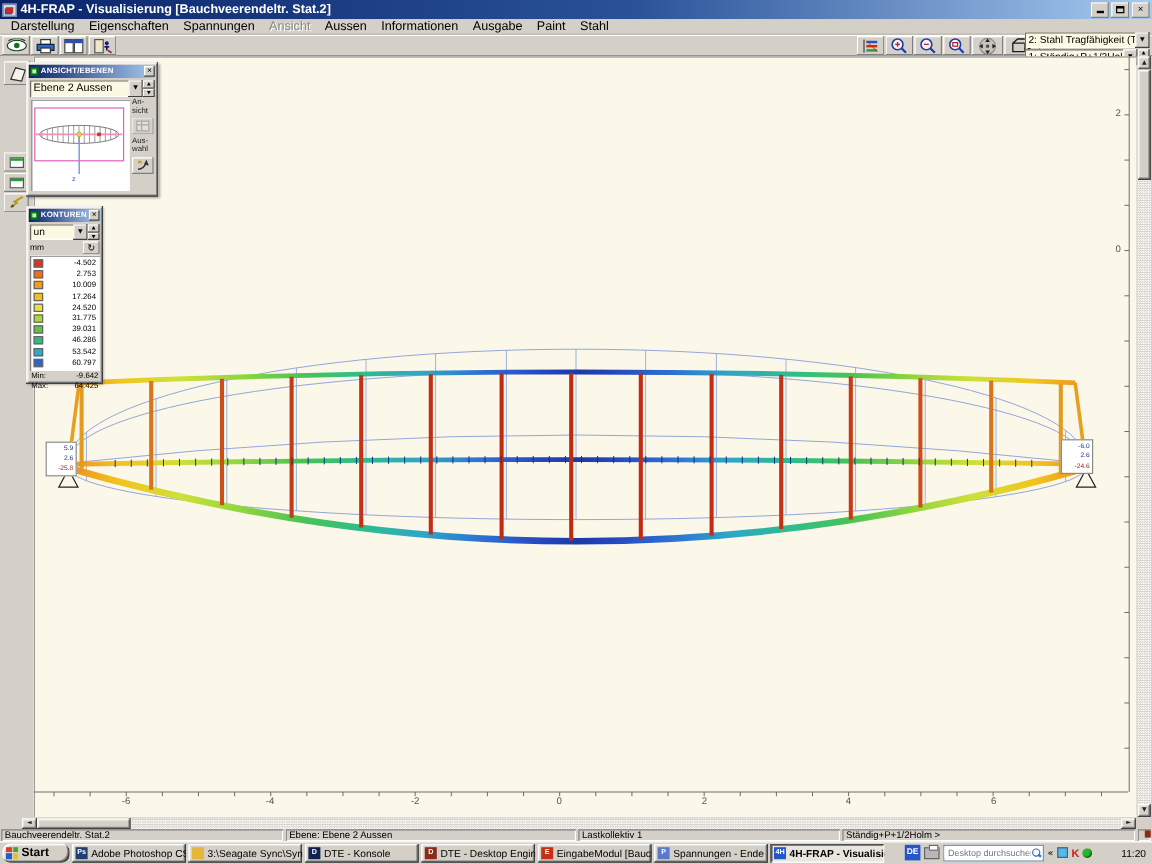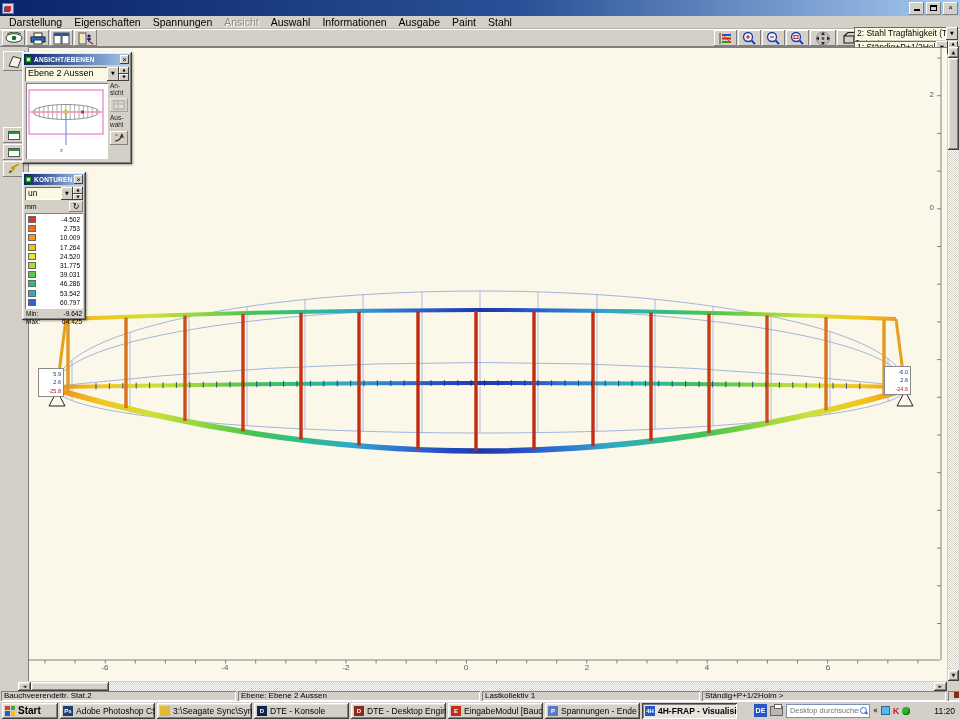--- a/index.html
+++ b/index.html
@@ -56,21 +56,21 @@
 
 .vscroll{left:948px;top:47px;width:11px;height:634px;background:#efede6;}
 .hscroll{left:0;top:682px;width:960px;height:9px;background:#d4d0c8;display:flex;}
 .sbtn{background:#d4d0c8;box-shadow:inset -1px -1px 0 #404040,inset 1px 1px 0 #fff,inset -2px -2px 0 #808080,inset 2px 2px 0 #e8e5dd;font-size:5px;text-align:center;color:#222;}
 .track{background:repeating-conic-gradient(#fff 0% 25%,#d4d0c8 0% 50%) 0 0/2px 2px;}
 
 .statusbar{left:0;top:691px;width:960px;height:10px;background:#d4d0c8;display:flex;gap:2px;padding:0 1px;align-items:stretch;}
 .sseg{box-shadow:inset 1px 1px 0 #808080,inset -1px -1px 0 #fff;font-size:8px;line-height:10px;padding-left:3px;white-space:nowrap;overflow:hidden;}
 
 .taskbar{left:0;top:701px;width:960px;height:19px;background:#d4d0c8;box-shadow:inset 0 1px 0 #fff;display:flex;align-items:center;padding:1px 2px;gap:2px;}
-.startbtn{width:56px;height:16px;display:flex;align-items:center;gap:3px;padding-left:3px;font-weight:bold;font-size:10px;}
+.startbtn{width:56px;height:16px;display:flex;align-items:center;gap:3px;padding-left:3px;font-weight:bold;font-size:10px;border-radius:7px;}
 .winflag{width:10px;height:10px;display:grid;grid-template:1fr 1fr/1fr 1fr;gap:1px;}
 .winflag i{display:block;}
 .taskbtn{width:95px;height:16px;display:flex;align-items:center;gap:3px;padding:0 3px;font-size:8.5px;white-space:nowrap;overflow:hidden;}
 .taskbtn.active{background:#e8e5dd;box-shadow:inset 1px 1px 0 #404040,inset -1px -1px 0 #fff,inset 2px 2px 0 #808080;font-weight:bold;}
 .ticon-sq{width:10px;height:10px;flex:0 0 10px;color:#fff;font-size:6px;line-height:10px;text-align:center;font-weight:bold;}
 .tray{margin-left:auto;display:flex;align-items:center;gap:3px;}
 .lang-sq{width:13px;height:13px;background:#2456c8;color:#fff;font-size:7px;line-height:13px;text-align:center;font-weight:bold;}
 .printer-ic{width:13px;height:10px;background:#b8b8b8;border:1px solid #666;position:relative;}
 .printer-ic::after{content:"";position:absolute;left:3px;top:-3px;width:6px;height:3px;background:#fff;border:1px solid #666;}
 .searchbox{width:84px;height:14px;background:#fff;border:1px solid #7a93b3;display:flex;align-items:center;}
@@ -83,33 +83,34 @@
 .gdot{width:8px;height:8px;border-radius:50%;background:#2ab42a;box-shadow:inset -1px -1px 1px #0a6a0a;}
 .cicon{width:9px;height:9px;background:#58b8e8;border:1px solid #2a6a98;}
 .mini-win{width:12px;height:9px;background:#fff;border:1px solid #555;position:relative;}
 .mini-win::before{content:"";position:absolute;left:0;top:0;right:0;height:2px;background:#1e9e28;}
 </style>
 </head>
 <body>
 
 <div class="abs titlebar">
   <span class="ticon"></span>
+  <span class="ttext">4H-FRAP - Visualisierung [Bauchveerendeltr. Stat.2]</span>
   <span class="tbtns">
     <span class="tbtn raised-thin"><span class="mini"></span></span>
     <span class="tbtn raised-thin"><span class="rest"></span></span>
     <span class="tbtn raised-thin">×</span>
   </span>
 </div>
 
 <div class="abs menubar">
     <span class="menu-item">Darstellung</span>
     <span class="menu-item">Eigenschaften</span>
     <span class="menu-item">Spannungen</span>
     <span class="menu-item disabled">Ansicht</span>
-    <span class="menu-item">Auswahl</span>
+    <span class="menu-item">Aussen</span>
     <span class="menu-item">Informationen</span>
     <span class="menu-item">Ausgabe</span>
     <span class="menu-item">Paint</span>
     <span class="menu-item">Stahl</span>
   </div>
 
 <div class="abs toolbar">
   <div class="tool-group" style="left:2px;">
     <span class="toolbtn raised-thin">
       <svg width="18" height="12">

